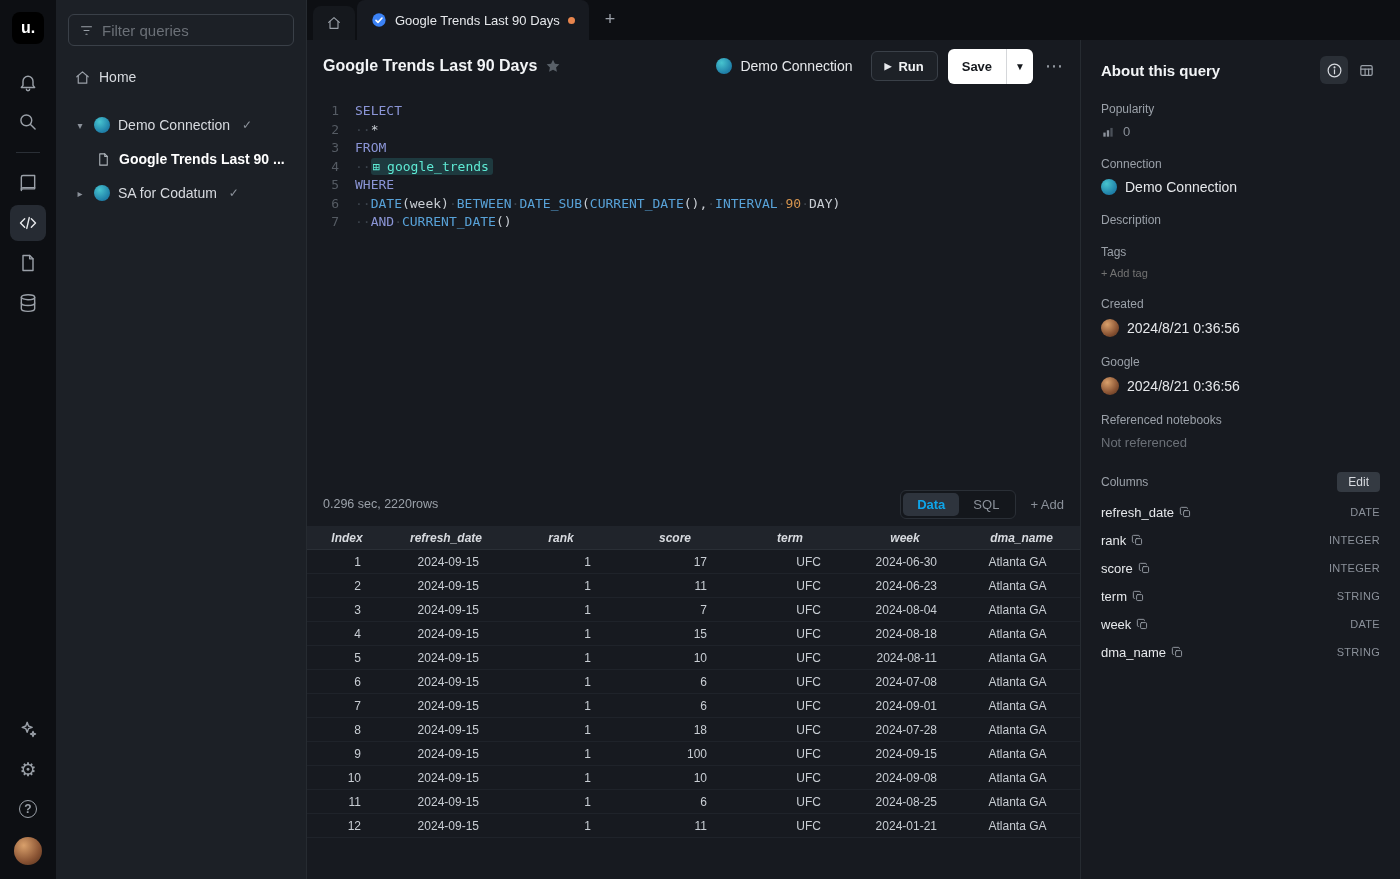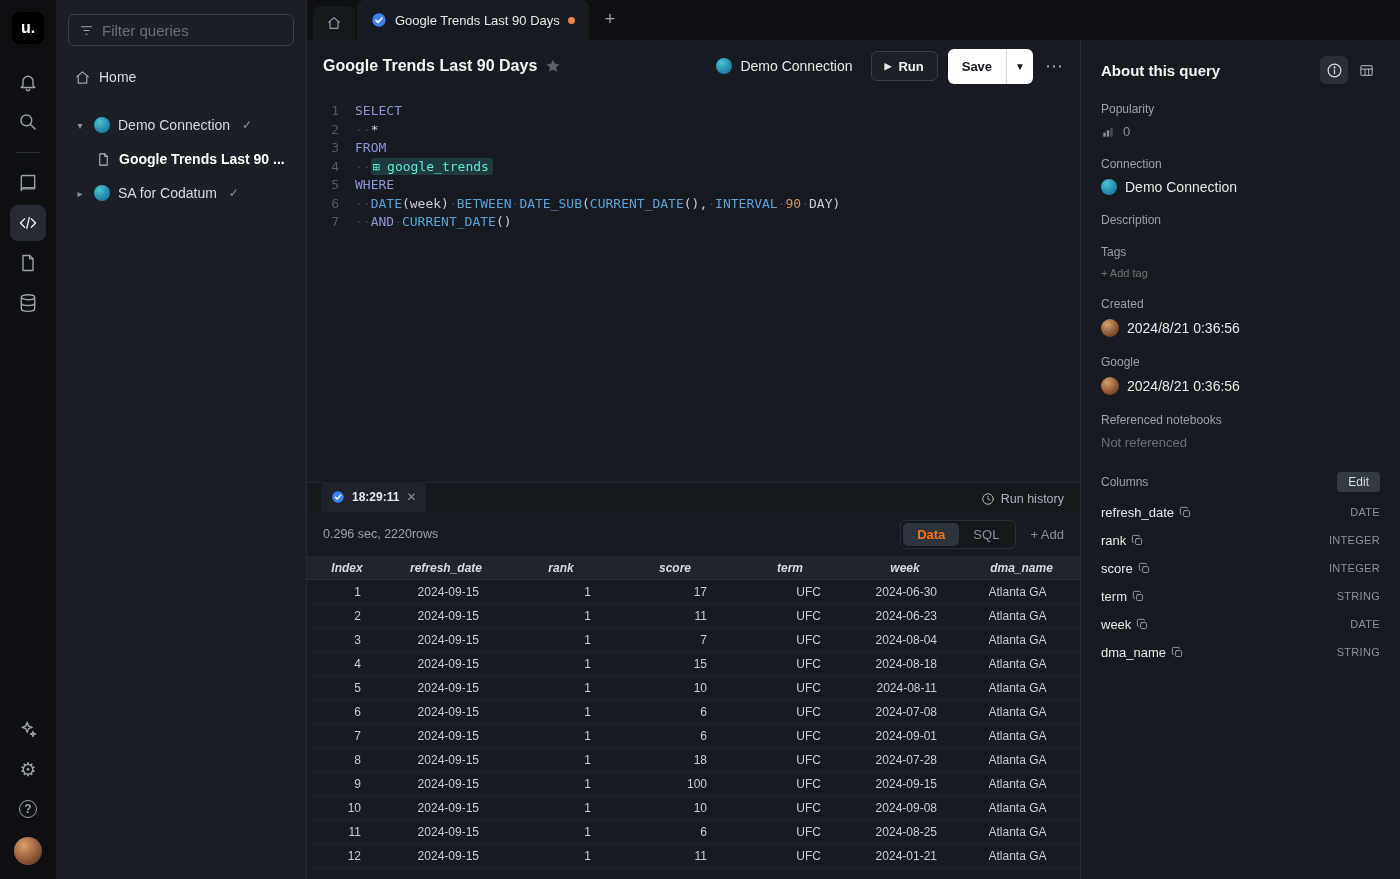--- a/index.html
+++ b/index.html
@@ -82,21 +82,21 @@
   .results-bar { height:30px; background:#14171c; display:flex; align-items:flex-end; justify-content:space-between; border-top:1px solid #23272e; flex:none; }
   .run-tab { height:30px; margin-left:14px; background:#1e222a; border-radius:6px 6px 0 0; display:flex; align-items:center; gap:7px; padding:0 10px; cursor:pointer; }
   .run-tab-label { font-size:12px; font-weight:700; color:#e6e8eb; }
   .run-tab .close { color:#8b919a; font-size:12px; cursor:pointer; }
   .run-history { display:flex; align-items:center; gap:6px; color:#aeb4bb; font-size:12.5px; padding:0 16px 6px 0; cursor:pointer; }
   .results-status { height:44px; display:flex; align-items:center; padding:0 16px; flex:none; background:#171a20; }
   .status-text { font-size:12.5px; color:#9aa0a8; }
   .results-status .spacer { flex:1; }
   .segmented { display:flex; background:#14171c; border:1px solid #2a2f36; border-radius:6px; padding:2px; }
   .seg-opt { padding:4px 14px; font-size:13px; color:#8b919a; border-radius:5px; cursor:pointer; }
-  .seg-opt.active { background:#2e343d; color:#f97316; font-weight:600; }
+  .seg-opt.active { background:#2e343d; color:#0ea5e9; font-weight:600; }
   .add-btn { margin-left:14px; color:#8b919a; font-size:13px; cursor:pointer; }
 
   .dtable { flex:1; min-height:0; overflow:hidden; }
   .tr { display:grid; grid-template-columns:80px 118px 112px 116px 114px 116px 1fr; height:24px; align-items:center; font-size:12px; color:#c9ced4; border-bottom:1px solid #1f232a; }
   .tr.th { background:#20242b; font-weight:700; color:#d7dadf; border-bottom:1px solid #2a2f36; }
   .tr > div { text-align:right; padding-right:26px; overflow:hidden; white-space:nowrap; }
   .tr > div:nth-child(7) { text-align:center; padding-right:8px; }
   .tr.th > div { text-align:center; padding-right:0;font-style:italic; }
 
   
@@ -316,41 +316,20 @@
               <span class="code"><span class="tok-ws">··</span><span class="tok-fn">DATE</span><span class="tok-plain">(week)</span><span class="tok-ws">·</span><span class="tok-fn">BETWEEN</span><span class="tok-ws">·</span><span class="tok-fn">DATE_SUB</span><span class="tok-plain">(</span><span class="tok-fn">CURRENT_DATE</span><span class="tok-plain">(),</span><span class="tok-ws">·</span><span class="tok-fn">INTERVAL</span><span class="tok-ws">·</span><span class="tok-num">90</span><span class="tok-ws">·</span><span class="tok-plain">DAY)</span></span>
             </div>
             <div class="code-line">
               <span class="ln">7</span>
               <span class="code"><span class="tok-ws">··</span><span class="tok-kw">AND</span><span class="tok-ws">·</span><span class="tok-fn">CURRENT_DATE</span><span class="tok-plain">()</span></span>
             </div>
           </div>
       </div>
 
       <div class="results">
-        <div class="results-bar">
-          <div class="run-tab">
-            <span>
-                <svg width="14" height="14" viewBox="0 0 24 24">
-                  <circle cx="12" cy="12" r="10" fill="#3b82f6"></circle>
-                  <path d="M7.5 12.5l3 3 6-6.5" stroke="#fff" stroke-width="2.4" fill="none" stroke-linecap="round" stroke-linejoin="round"></path>
-                </svg>
-              </span>
-            <span class="run-tab-label">18:29:11</span>
-            <span class="close">✕</span>
-          </div>
-          <div class="run-history">
-            <span>
-                <svg width="14" height="14" viewBox="0 0 24 24" class="ico" style="stroke:#aeb4bb">
-                  <circle cx="12" cy="12" r="9"></circle>
-                  <path d="M12 7v5l3.5 2"></path>
-                </svg>
-              </span>
-            <span>Run history</span>
-          </div>
-        </div>
         <div class="results-status">
           <span class="status-text">0.296 sec, 2220rows</span>
           <span class="spacer"></span>
           <div class="segmented">
             <span class="seg-opt active">Data</span>
             <span class="seg-opt">SQL</span>
           </div>
           <span class="add-btn">+ Add</span>
         </div>
         <div class="dtable">

